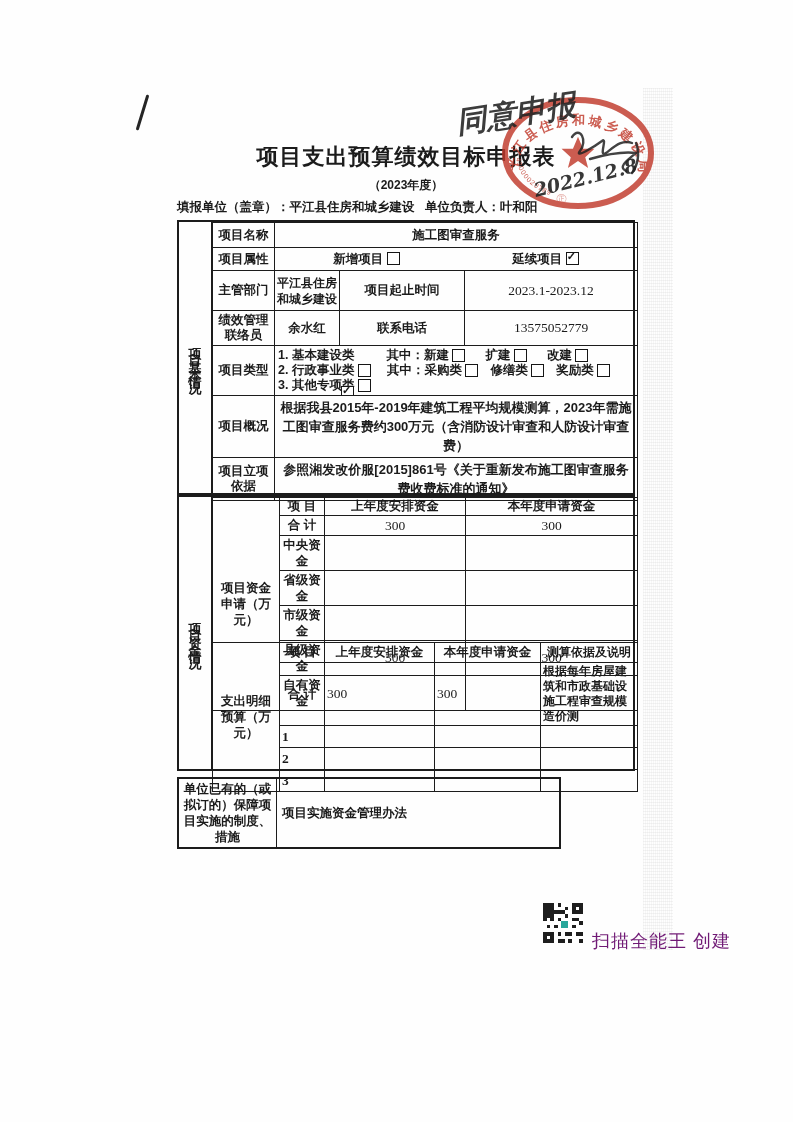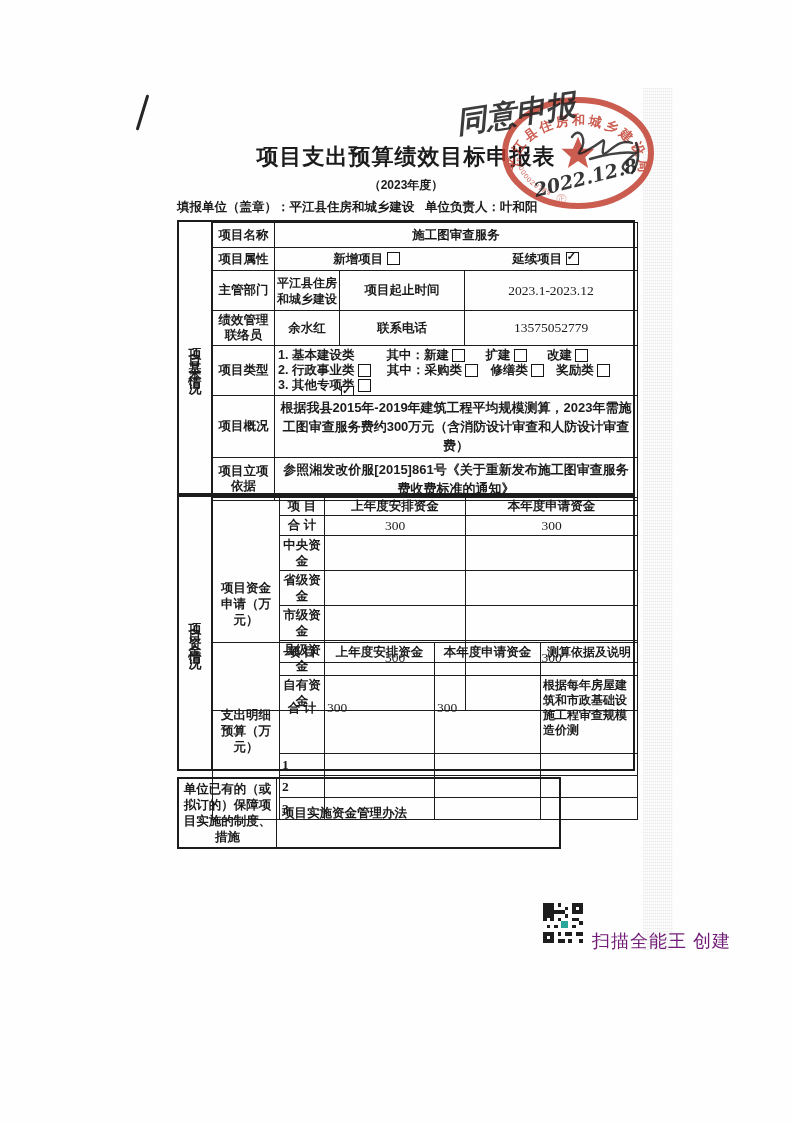--- a/index.html
+++ b/index.html
@@ -20,21 +20,21 @@
   table{border-collapse:collapse;table-layout:fixed;position:absolute;left:33px;top:0;}
   td,th{border:1.5px solid #1c1c1c;padding:0 2px;font-size:12.5px;overflow:hidden;
         box-sizing:border-box;vertical-align:middle;}
   th{font-weight:bold;text-align:center;padding:0;}
   .lbl{font-weight:bold;text-align:center;line-height:15px;}
   .ctr{text-align:center;margin-left:12px;}
   .num{font-family:"Liberation Serif",serif;font-size:13.5px;text-align:center;}
   .numl{font-family:"Liberation Serif",serif;font-size:13.5px;text-align:left;}
   .para{font-size:13px;font-weight:bold;line-height:19px;text-align:center;padding:2px 4px;}
   .val{font-weight:bold;}
-  .note{font-size:12px;font-weight:bold;line-height:15px;vertical-align:top;padding:15px 2px;}
+  .note{font-size:12px;font-weight:bold;line-height:15px;vertical-align:top;padding:1px 2px;}
   
   .cb{display:inline-block;width:11px;height:11px;border:1.5px solid #161616;background:#fff;
       vertical-align:-2px;position:relative;}
   .cb.low{vertical-align:-7px;}
   .cb.checked::after{content:"✓";position:absolute;left:0px;top:-3px;font-size:11px;font-weight:bold;}
   .attr-row{display:flex;justify-content:space-around;align-items:center;height:100%;font-weight:bold;}
   .typeline{display:flex;align-items:center;font-weight:bold;line-height:15px;white-space:nowrap;}
   
   .noise{left:643px;top:88px;width:30px;height:862px;opacity:.55;
     background:repeating-linear-gradient(180deg,rgba(130,130,130,.16) 0 1px,transparent 1px 3px),

